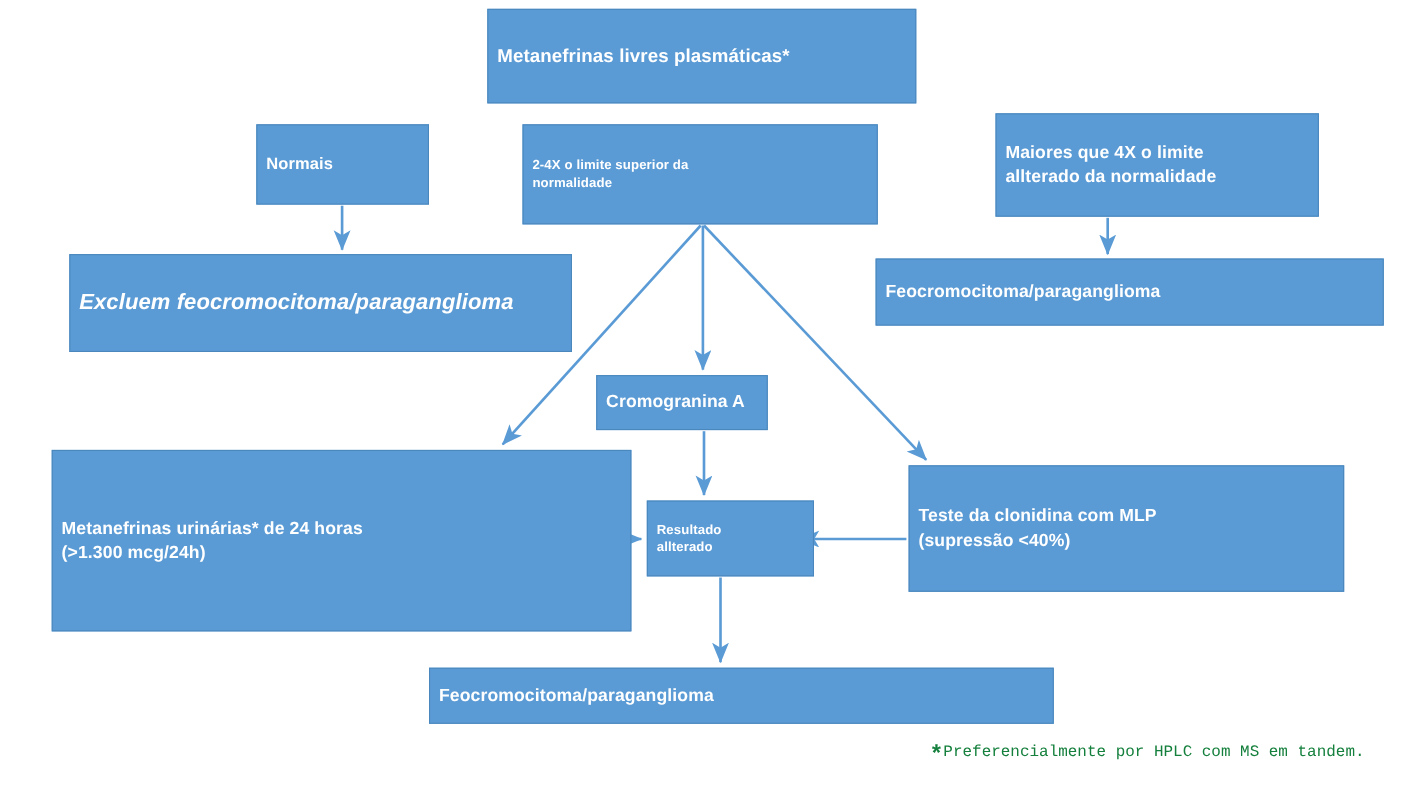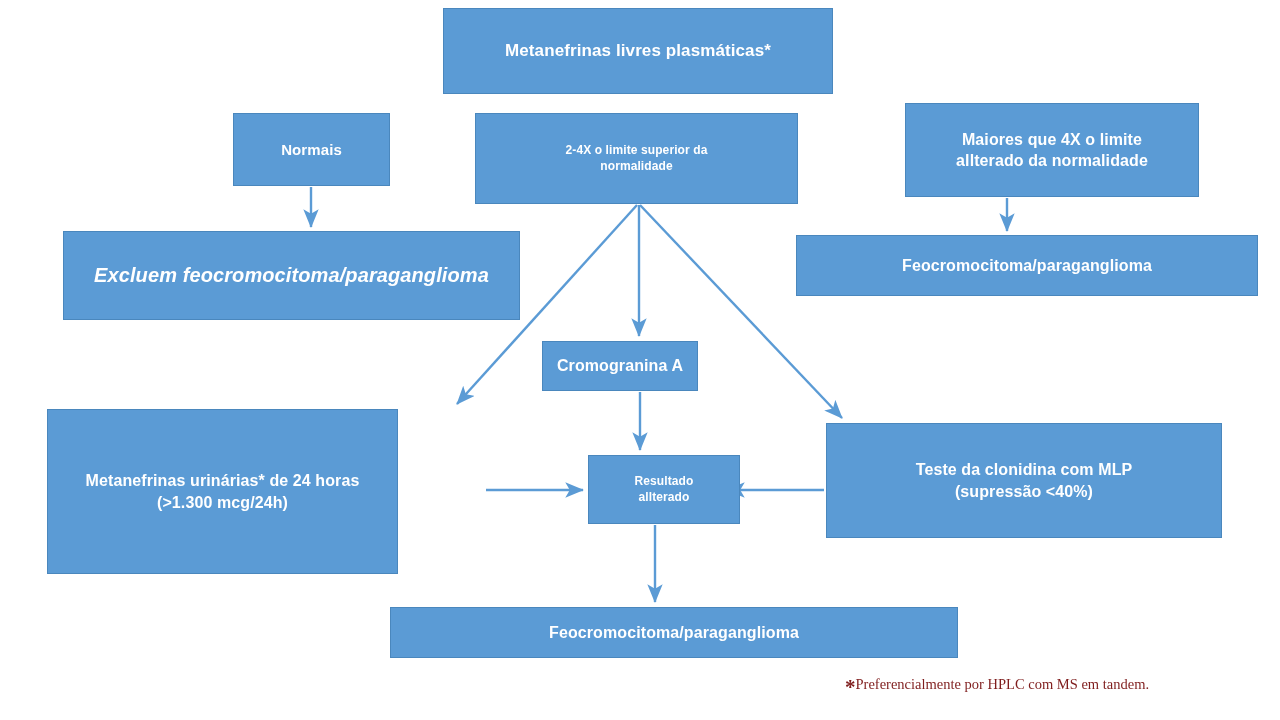--- a/index.html
+++ b/index.html
@@ -19,57 +19,57 @@
   .node {
     position: absolute;
     box-sizing: border-box;
     background: #5B9BD5;
     border: 1px solid #4A87BD;
     color: #ffffff;
     font-weight: bold;
     display: flex;
     align-items: center;
     justify-content: center;
-    text-align: center;
+    text-align: left;
     line-height: 1.32;
     letter-spacing: 0.1px;
     padding: 2px 8px;
     z-index: 3;
   }
   .node .txt { display: block; width: 100%; }
   .node .l2 { display: block; }
 
   
   #n-header      { left: 443px; top: 8px;   width: 390px; height: 86px;  font-size: 17px; }
   #n-normais     { left: 233px; top: 113px; width: 157px; height: 73px;  font-size: 15px; }
   #n-mid        { left: 475px; top: 113px; width: 323px; height: 91px;  font-size: 12px; }
   #n-high        { left: 866px; top: 103px; width: 294px; height: 94px;  font-size: 16px; margin-left: 39px; }
   #n-exclude     { left: 63px;  top: 231px; width: 457px; height: 89px;  font-size: 20px; font-style: italic; }
   #n-feo-right   { left: 796px; top: 235px; width: 462px; height: 61px;  font-size: 16px; }
   #n-cga         { left: 542px; top: 341px; width: 156px; height: 50px;  font-size: 16px; }
-  #n-urine       { left: 47px;  top: 409px; width: 351px; height: 165px; font-size: 16px; }
+  #n-urine       { left: 47px;  top: 409px; width: 527px; height: 165px; font-size: 16px; }
   #n-result      { left: 588px; top: 455px; width: 152px; height: 69px;  font-size: 12px; }
   #n-clonidine   { left: 826px; top: 423px; width: 396px; height: 115px; font-size: 16px; }
   #n-feo-bottom  { left: 390px; top: 607px; width: 568px; height: 51px;  font-size: 16px; }
 
   #arrow-layer {
     position: absolute;
     left: 0; top: 0;
     width: 1280px;
     height: 720px;
     z-index: 1;
   }
   #footnote {
     position: absolute;
     left: 845px;
     top: 676px;
     width: 400px;
-    color: #7f1d1d;
+    color: #15803d;
     font-size: 14.5px;
-    font-family: Liberation Serif, serif;
+    font-family: Liberation Mono, monospace;
     white-space: nowrap;
     z-index: 4;
   }
   #footnote .star {
     font-size: 21px;
     font-weight: bold;
     vertical-align: top;
     line-height: 1;
     position: relative;
     top: 1px;

